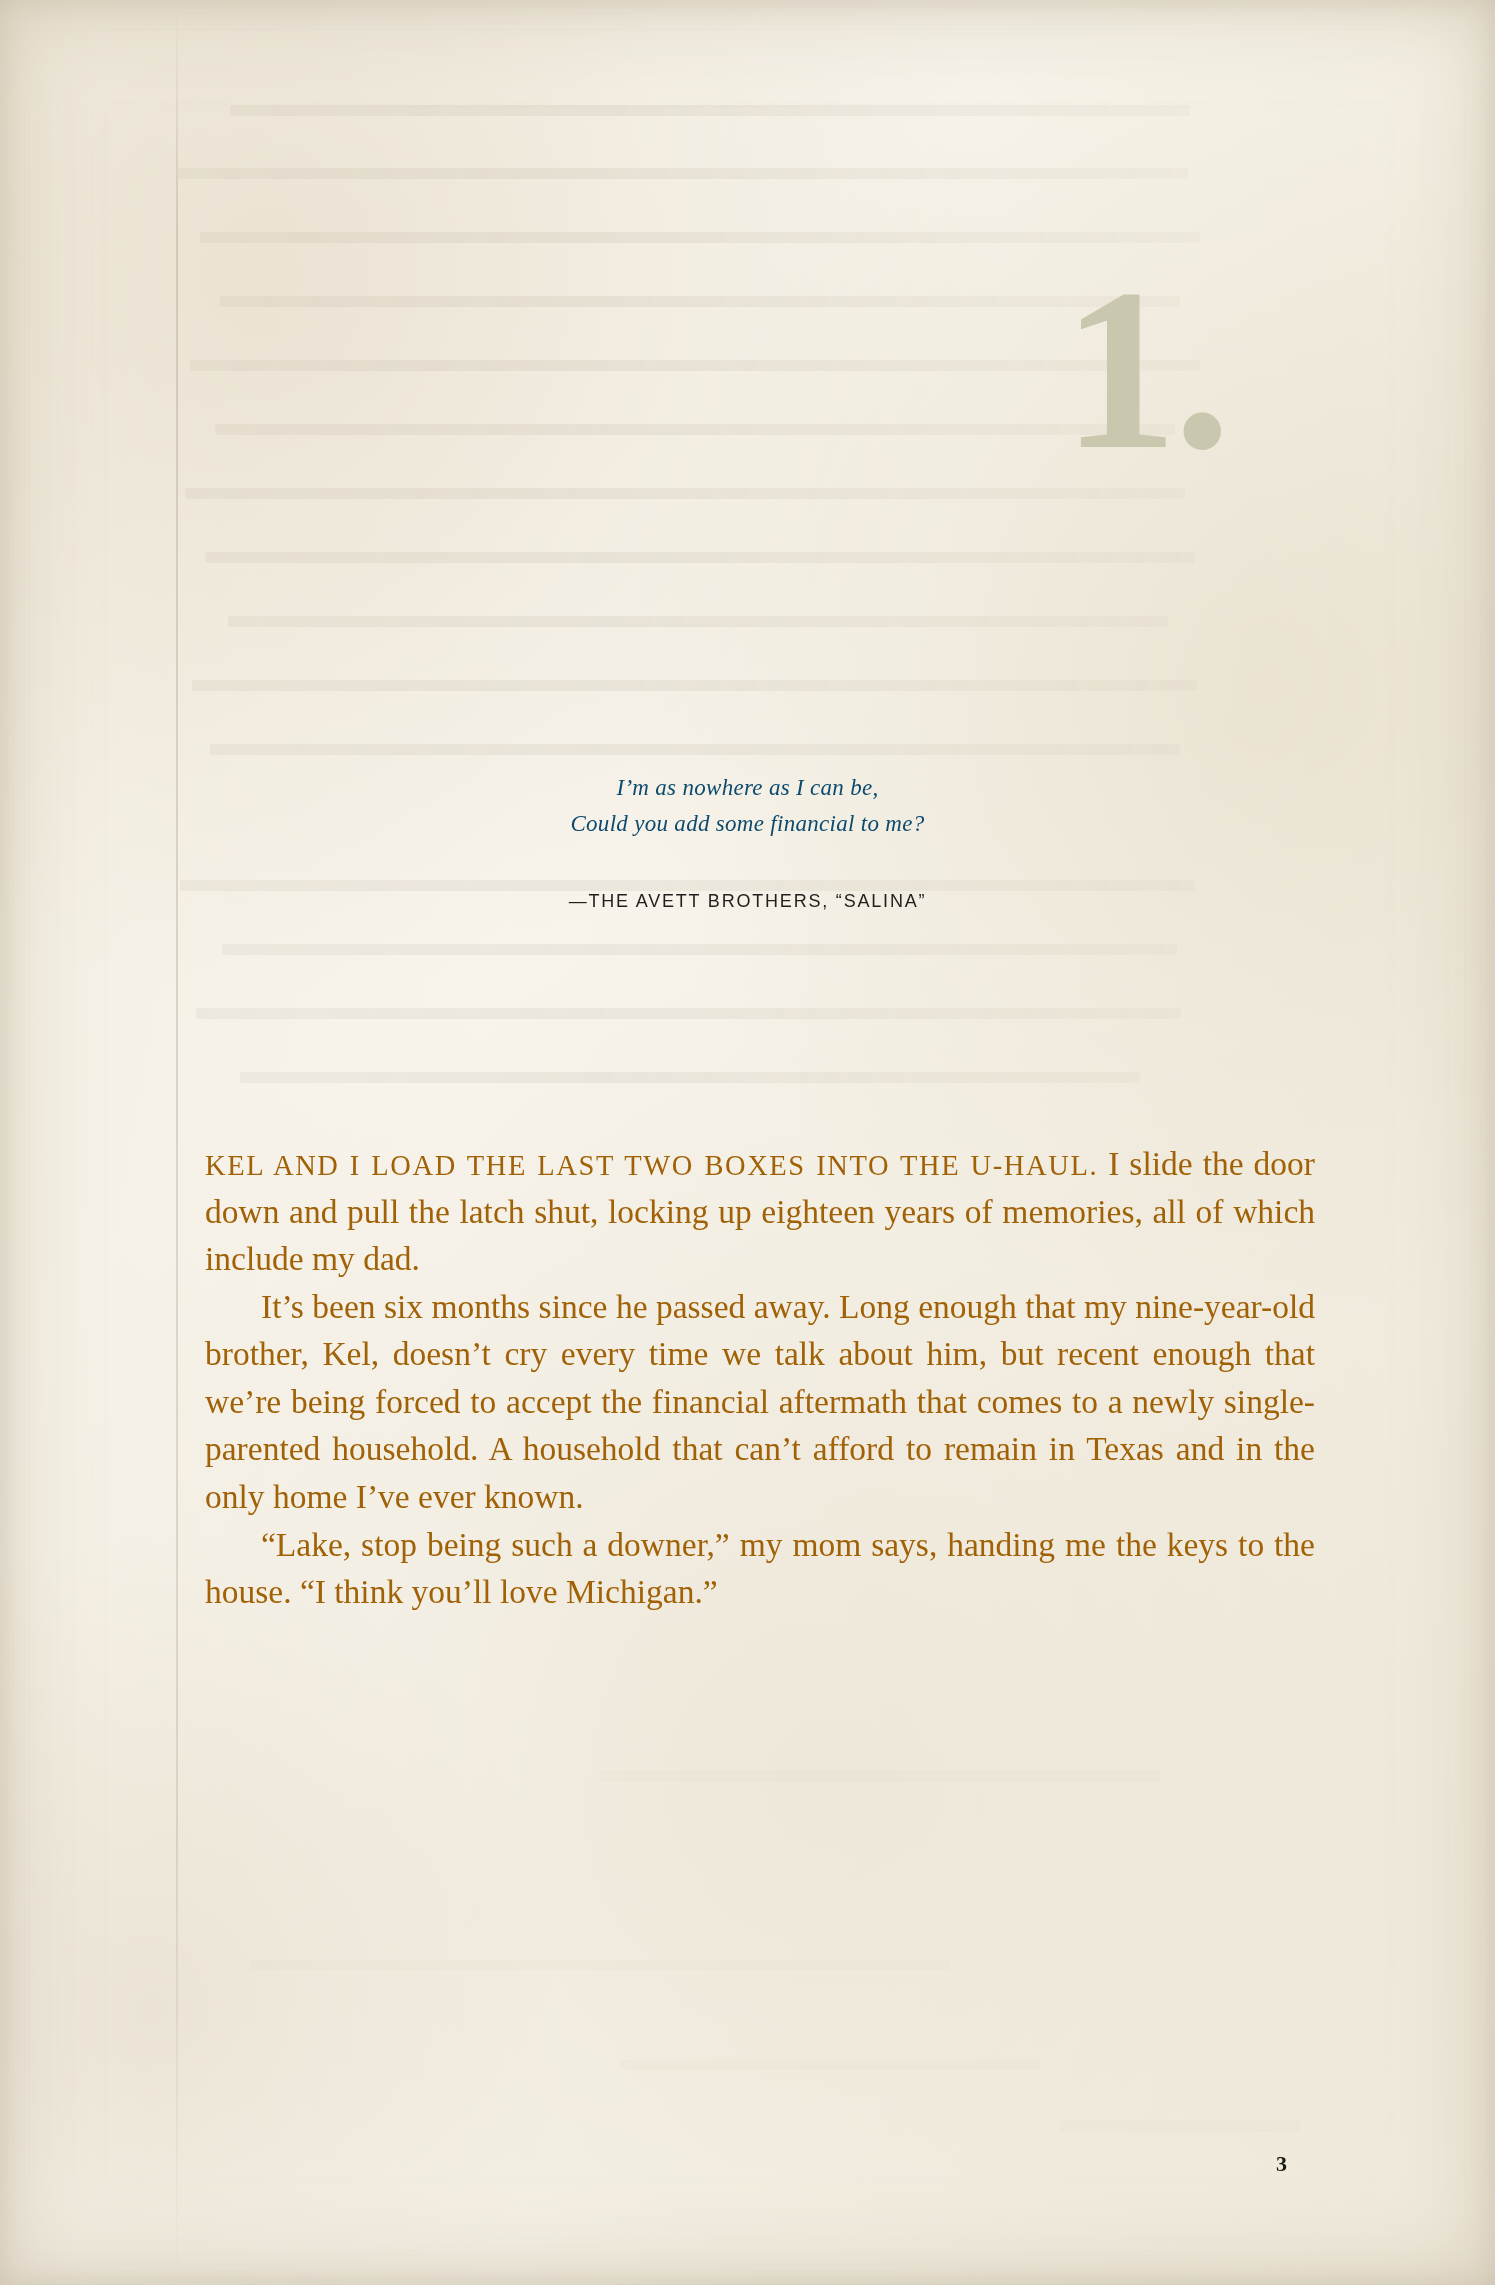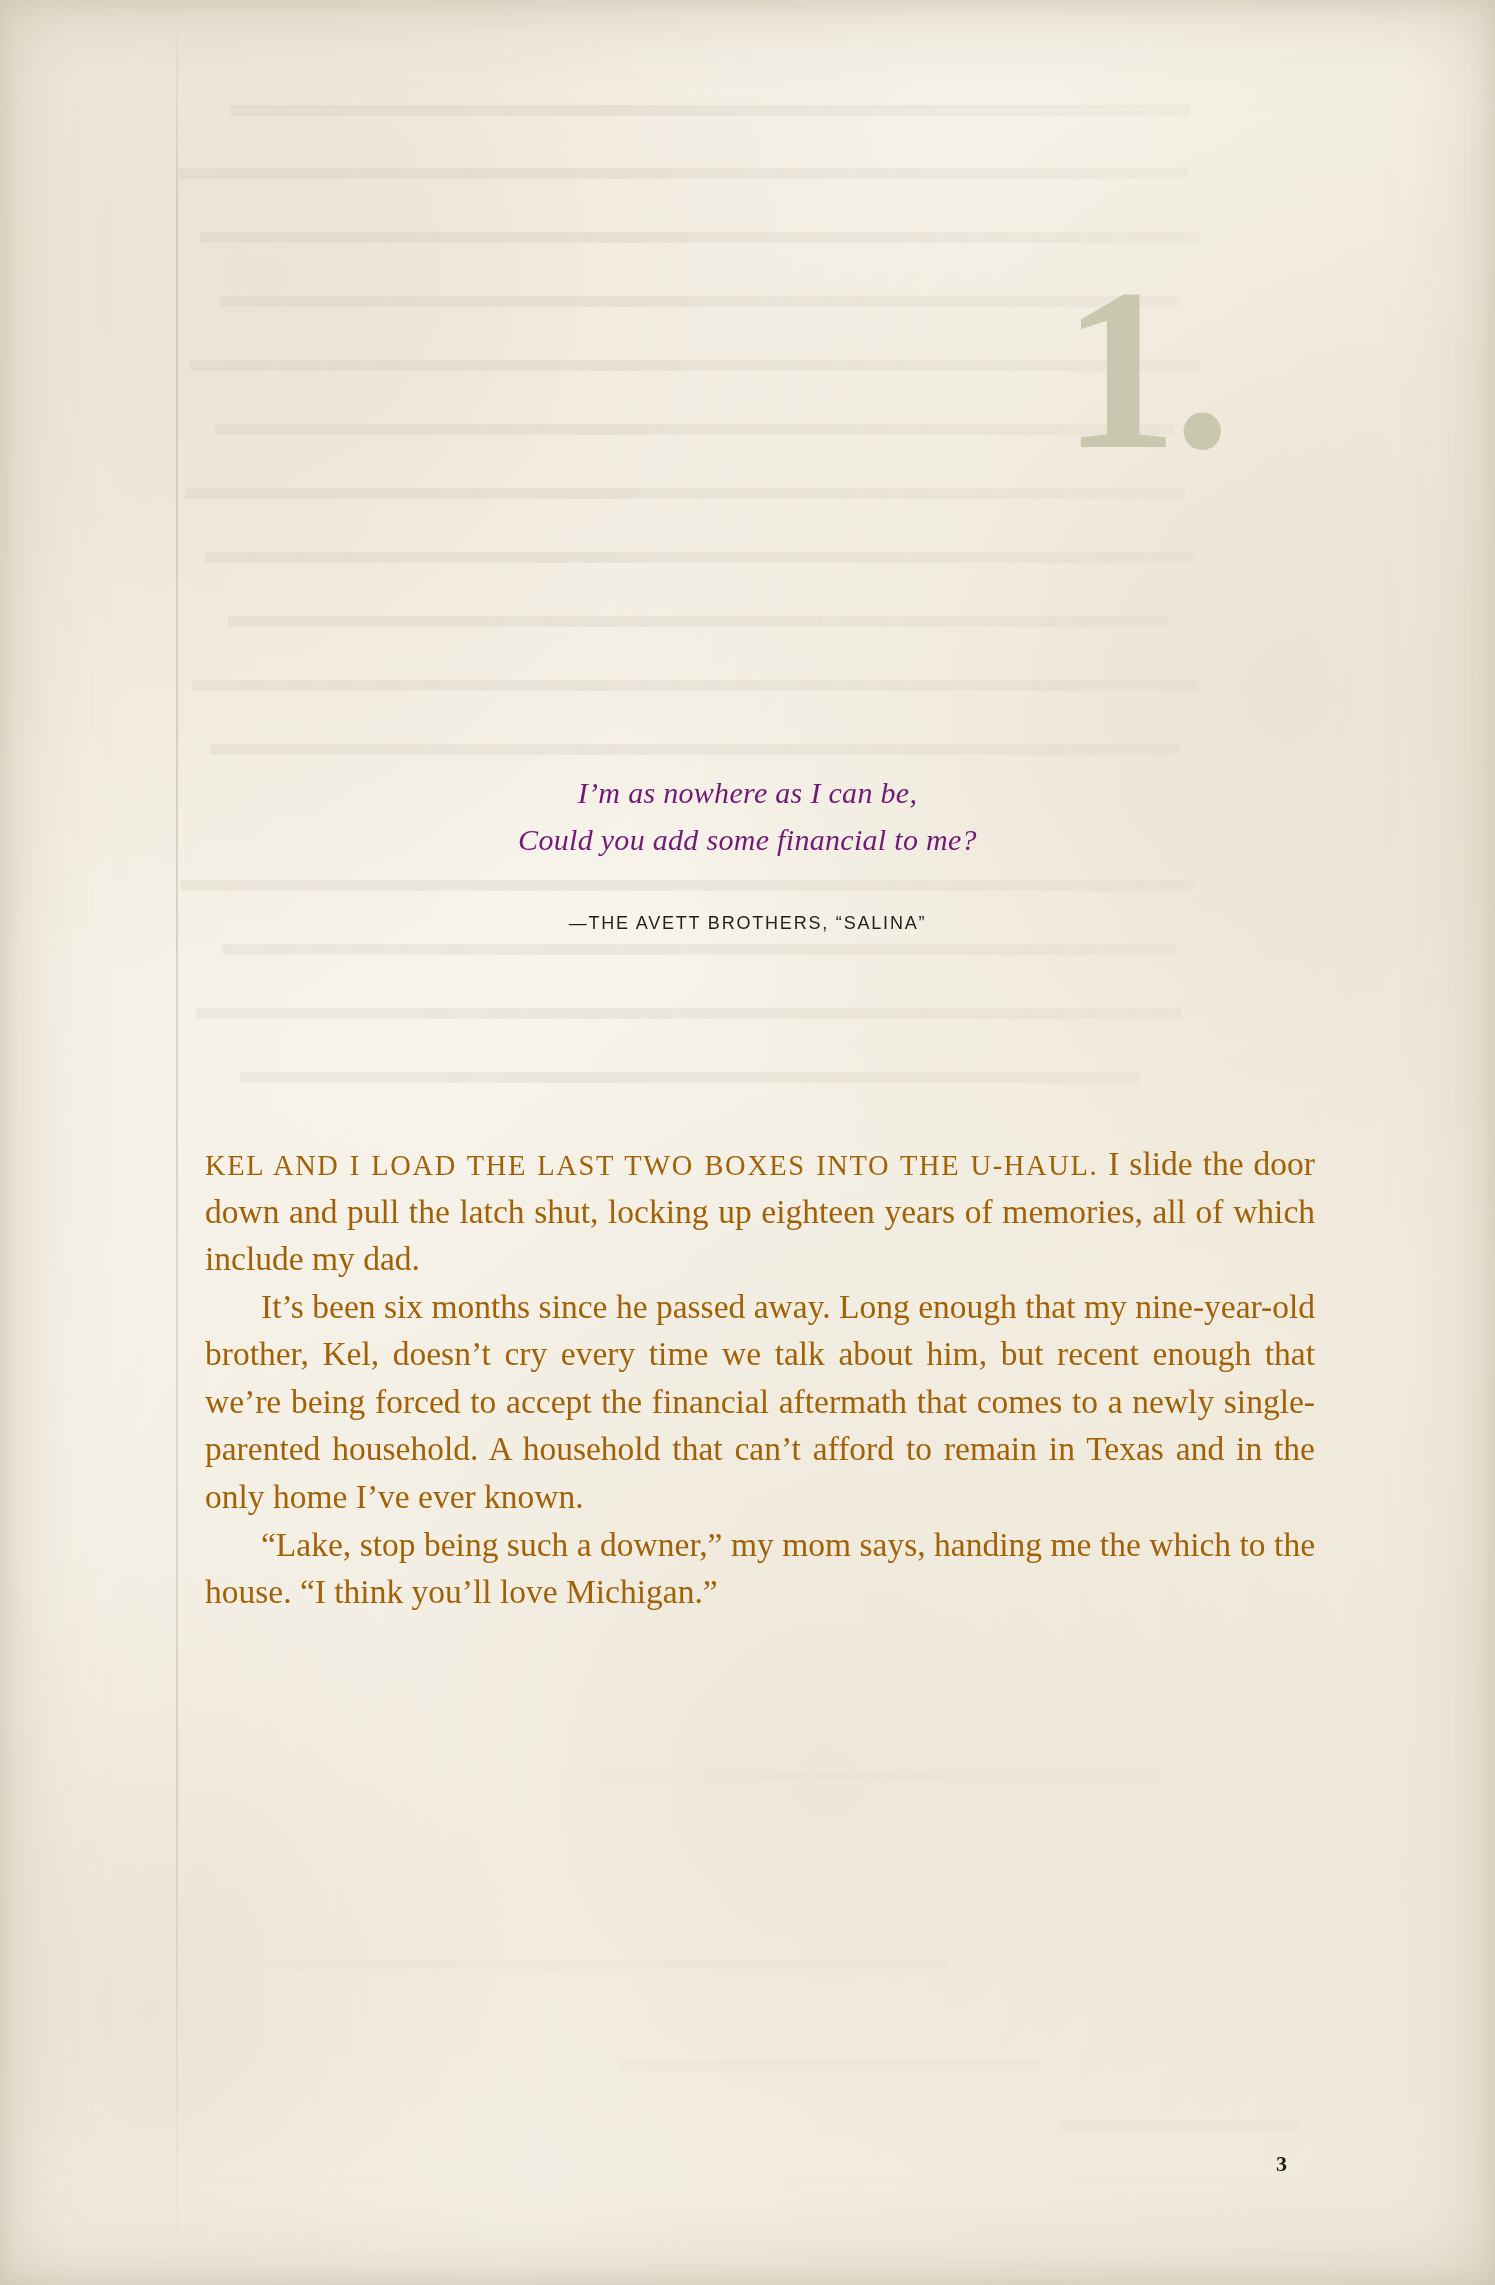--- a/index.html
+++ b/index.html
@@ -80,22 +80,22 @@
   .epigraph {
     position: absolute;
     left: 0;
     top: 770px;
     width: 1495px;
     text-align: center;
   }
   .epigraph .line {
     font-family: "Liberation Serif", serif;
     font-style: italic;
-    font-size: 30px;
-    color: #701a75;
+    font-size: 23px;
+    color: #0c4a6e;
     letter-spacing: 0.3px;
     line-height: 1.55;
   }
   .epigraph .attrib {
     margin-top: 50px;
     font-family: Liberation Sans, sans-serif;
     font-size: 18px;
     letter-spacing: 1.8px;
     color: #1f1f1b;
   }
@@ -184,20 +184,20 @@
 
     <div class="epigraph">
       <div class="line">I’m as nowhere as I can be,</div>
       <div class="line">Could you add some financial to me?</div>
       <div class="attrib">—THE AVETT BROTHERS, “SALINA”</div>
     </div>
 
     <div class="body-copy">
       <p class="first"><span class="smallcaps-lead">KEL AND I LOAD THE LAST TWO BOXES INTO THE U-HAUL.</span><span> I slide the door down and pull the latch shut, locking up eighteen years of memories, all of which include my dad.</span></p>
       <p class="indented">It’s been six months since he passed away. Long enough that my nine-year-old brother, Kel, doesn’t cry every time we talk about him, but recent enough that we’re being forced to accept the financial aftermath that comes to a newly single-parented household. A household that can’t afford to remain in Texas and in the only home I’ve ever known.</p>
-      <p class="indented">“Lake, stop being such a downer,” my mom says, handing me the which to the house. “I think you’ll love Michigan.”</p>
+      <p class="indented">“Lake, stop being such a downer,” my mom says, handing me the keys to the house. “I think you’ll love Michigan.”</p>
     </div>
 
     <div class="folio">3</div>
   </div>
 
   <div class="edge-shadow"></div>
 </div>
 
 </body></html>

